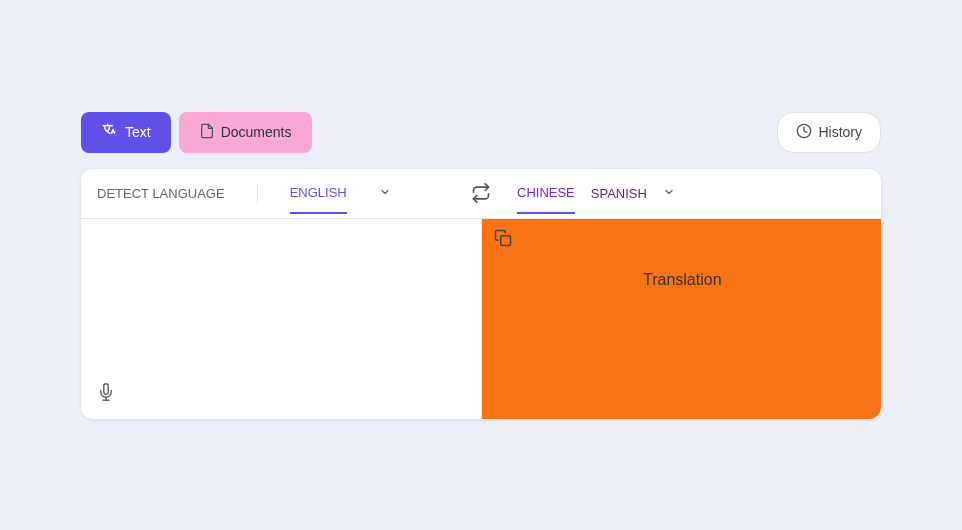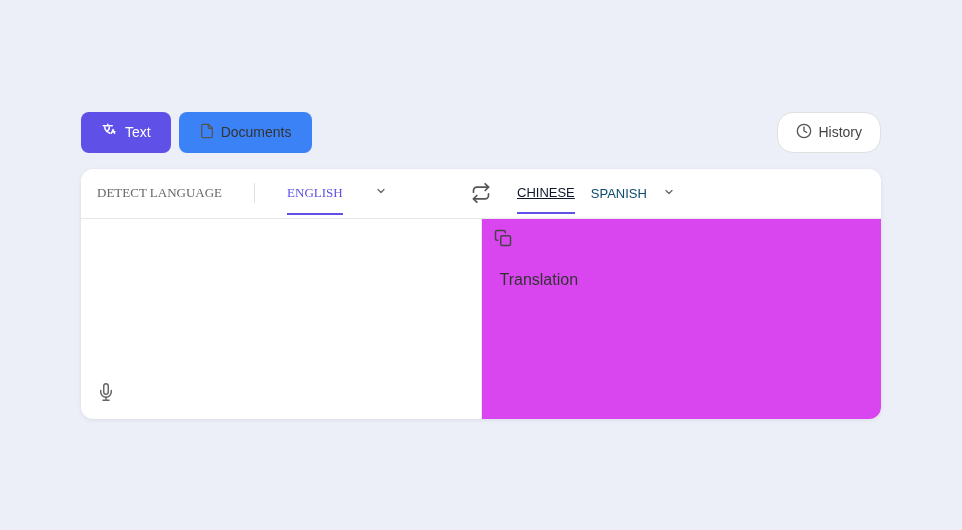--- a/index.html
+++ b/index.html
@@ -44,21 +44,21 @@
       font-size: 14px;
       font-weight: 500;
     }
 
     .tab-btn.active {
       background-color: #5f50e8;
       color: #fff;
     }
 
     .tab-btn.inactive {
-      background-color: #3b82f6;
+      background-color: #f9a8d4;
       color: #333;
     }
 
     .right-tabs {
       display: flex;
       gap: 8px;
     }
 
     .nav-btn {
       display: flex;
@@ -88,21 +88,20 @@
       padding: 0;
       height: 50px;
     }
 
     .lang-left {
       display: flex;
       align-items: center;
       flex: 1;
       padding: 0 16px;
       gap: 32px;
-      font-family: Liberation Serif, serif;
     }
 
     .detect-lang {
       font-size: 13px;
       color: #666;
       font-weight: 500;
       cursor: pointer;
       padding: 12px 0;
       white-space: nowrap;
     }
@@ -155,28 +154,27 @@
     }
 
     .lang-option-right {
       display: flex;
       align-items: center;
       gap: 4px;
       font-size: 13px;
       font-weight: 500;
       cursor: pointer;
       padding: 12px 0;
-      color: #0c4a6e;
+      color: #701a75;
     }
 
     .lang-option-right.selected {
-      color: #0f172a;
+      color: #6d28d9;
       border-bottom: 2px solid #5f50e8;
       margin-bottom: -1px;
-      text-decoration: underline;
     }
 
     
     .content-area {
       display: flex;
       height: 200px;
     }
 
     .input-area {
       flex: 1;
@@ -205,21 +203,22 @@
       color: #666;
       font-size: 18px;
       background: none;
       border: none;
     }
 
     .output-area {
       flex: 1;
       position: relative;
       padding: 16px;
-      background: #d946ef;
+      background: #f97316;
+      text-align: center;
     }
 
     .copy-btn {
       position: absolute;
       top: 10px;
       left: 12px;
       cursor: pointer;
       background: none;
       border: none;
       font-size: 16px;

